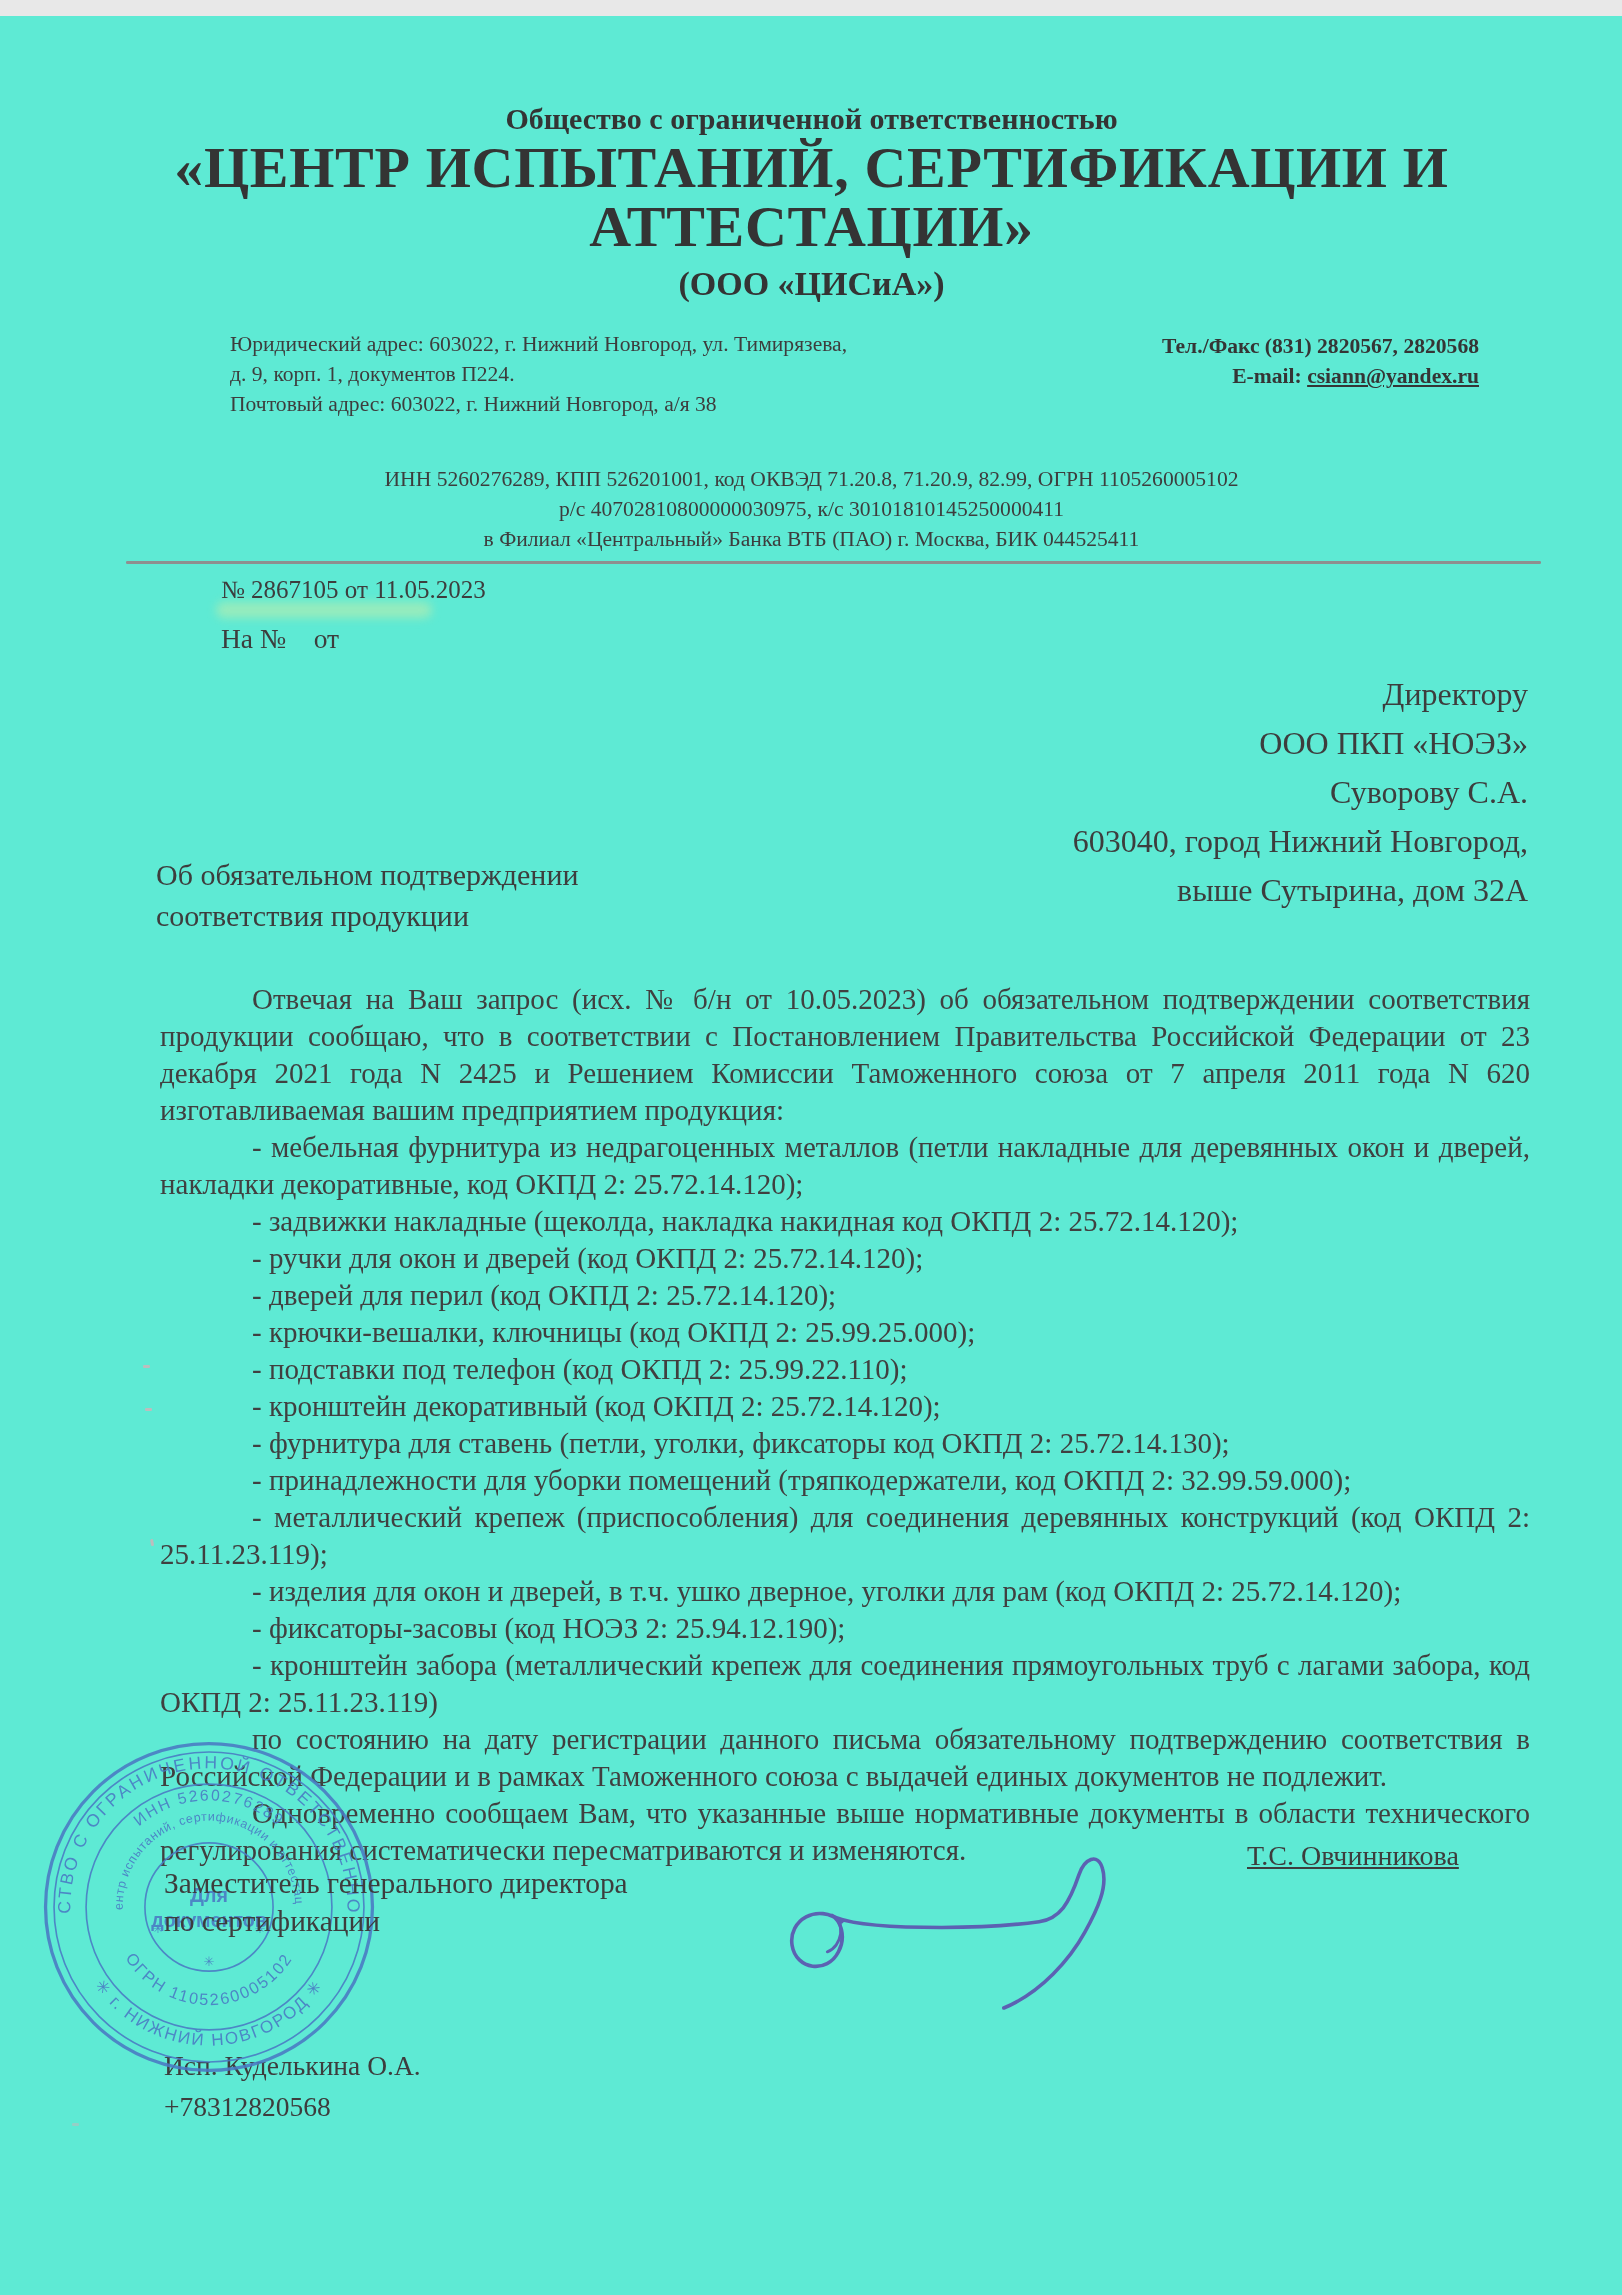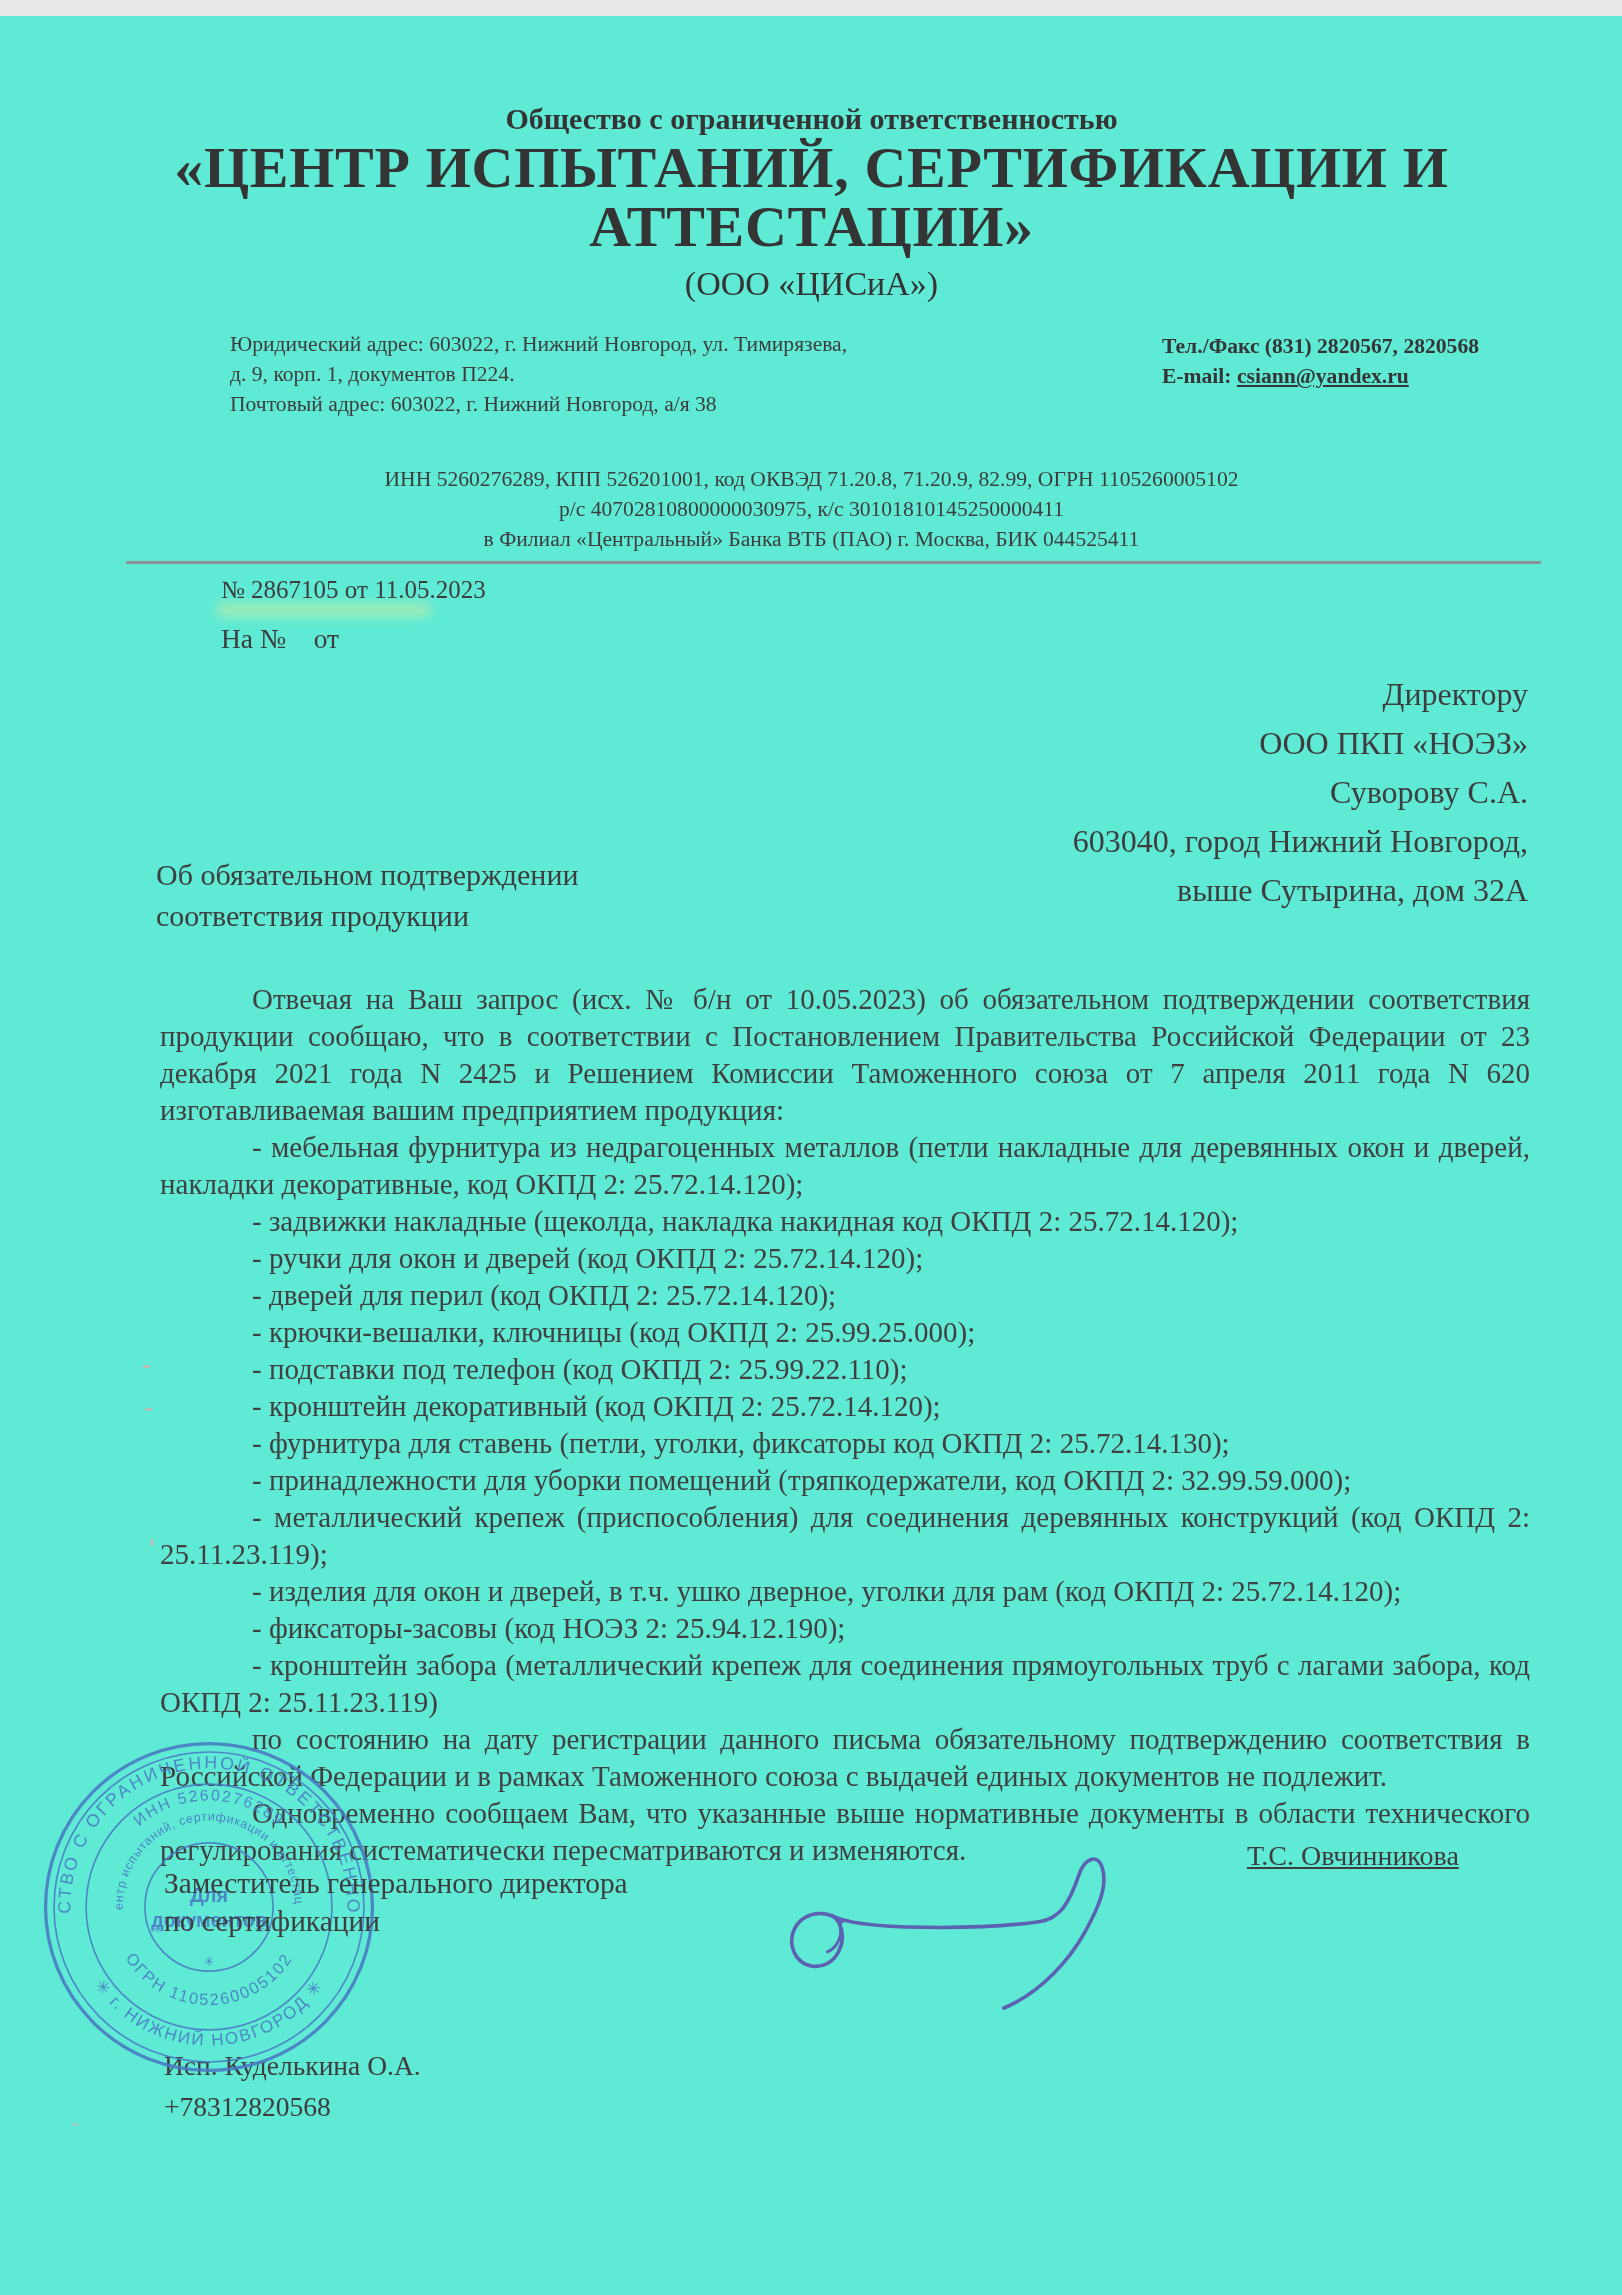--- a/index.html
+++ b/index.html
@@ -9,23 +9,23 @@
     margin:16px auto;
     background:#5eead4;
     overflow:hidden;
     font-family:"Liberation Serif", serif;
     color:#3d3d3d;
   }
   
   .org-header{position:absolute;top:84px;left:0;width:100%;text-align:center;color:#343434;}
   .org-type{font-size:30px;font-weight:bold;line-height:38px;}
   .org-name{font-size:58px;font-weight:bold;line-height:59px;letter-spacing:0.7px;}
-  .org-short{font-size:34px;font-weight:normal;line-height:42px;margin-top:6.5px;}
+  .org-short{font-size:34px;font-weight:bold;line-height:42px;margin-top:6.5px;}
   .addr-left{position:absolute;left:230px;top:313px;font-size:21.6px;line-height:30px;}
-  .contact-right{position:absolute;right:144px;top:315px;font-size:21.6px;line-height:30px;font-weight:bold;text-align:left;color:#353535;}
+  .contact-right{position:absolute;right:144px;top:315px;font-size:21.6px;line-height:30px;font-weight:bold;text-align:right;color:#353535;}
   .email-link{text-decoration:underline;}
   .requisites{position:absolute;left:0;top:448px;width:100%;text-align:center;font-size:21.6px;line-height:30px;}
   .rule{position:absolute;left:126px;top:545px;width:1415px;height:2.6px;background:#8f8f8f;border-radius:1.3px;}
   
   .outnum{position:absolute;left:221px;top:560px;font-size:25px;}
   .refline{position:absolute;left:221px;top:607px;font-size:27.5px;white-space:pre;}
   .recipient{position:absolute;right:95px;top:654px;text-align:right;font-size:32px;line-height:49px;}
   .subject{position:absolute;left:156px;top:838px;font-size:30px;line-height:41px;}
   
   .body-text{position:absolute;left:160px;top:965px;width:1370px;font-size:29px;line-height:37px;text-align:justify;color:#404040;}

